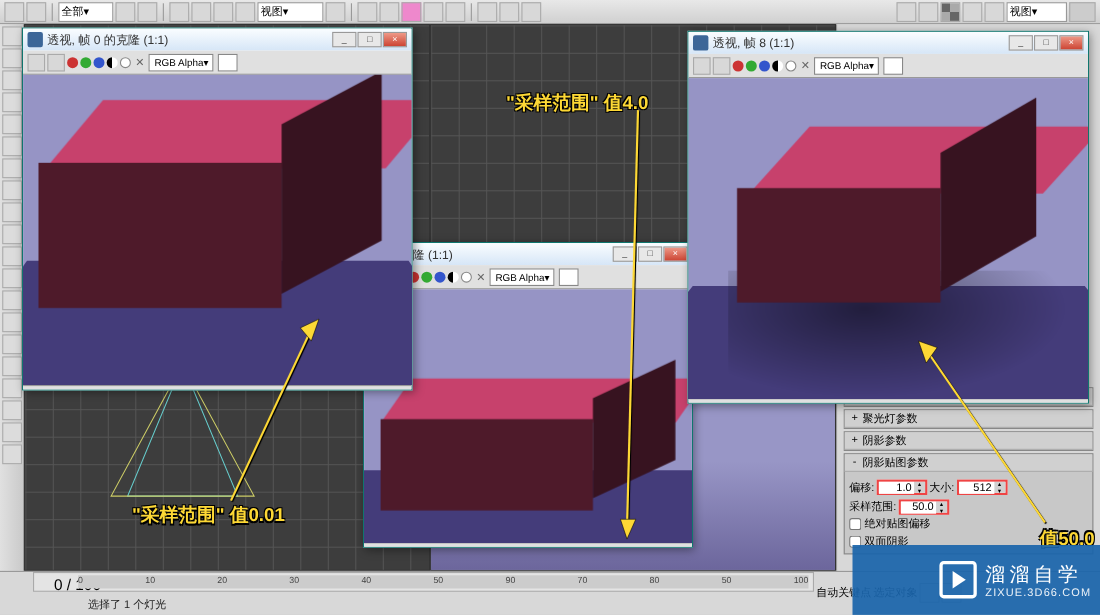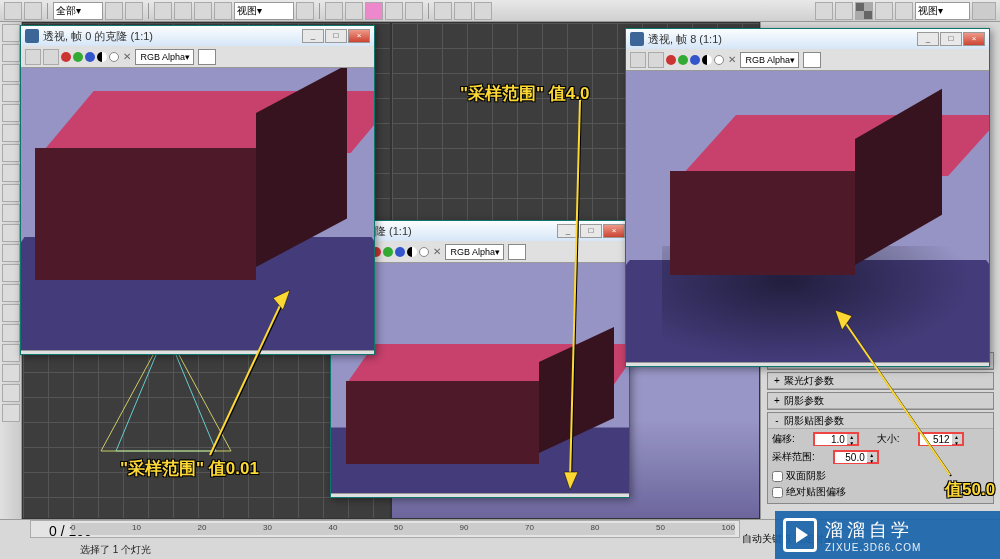--- a/index.html
+++ b/index.html
@@ -24,21 +24,21 @@
 .vp3 { top: 50%; left: 0; width: 50%; height: 50%; }
 .vp4 { top: 50%; left: 50%; width: 50%; height: 50%; }
 
 
 .right-panel { position: absolute; top: 22px; right: 0; width: 240px; bottom: 40px; background: #d8d8d8; border-left: 1px solid #999; }
 .right-panel .rollouts { position:absolute; top:330px; left:6px; right:6px; }
 .rollout { background: #c8c8c8; border: 1px solid #888; margin-bottom: 2px; }
 .rollout-header { background: #d0d0d0; height: 16px; display: flex; align-items: center; padding: 0 4px; font-size: 10px; border-bottom: 1px solid #aaa; cursor: pointer; }
 .rollout-header .plus { width: 10px; text-align: center; margin-right: 2px; }
 .rollout-body { padding: 3px 4px; font-size: 10px; }
-.param-row { display: flex; align-items: flex-start; height: 18px; gap: 18px; }
+.param-row { display: flex; align-items: flex-end; height: 18px; gap: 2px; }
 .param-row label { font-size: 10px; }
 .spinner { display: flex; align-items: center; border: 2px solid #ef4444; background: #fff; height: 14px; }
 .spinner input { border: none; width: 32px; font-size: 10px; text-align: right; padding: 0 2px; }
 .spinner .arrows { width: 10px; height: 100%; background: #d0d0d0; display: flex; flex-direction: column; }
 .spinner .arrows span { flex: 1; font-size: 5px; text-align: center; line-height: 6px; }
 .checkbox-row { display: flex; align-items: center; gap: 3px; height: 16px; }
 .checkbox-row input { width: 11px; height: 11px; }
 
 
 .render-win { position: absolute; background: #fff; border: 1px solid #0f766e; box-shadow: 2px 2px 8px rgba(0,0,0,.4); }
@@ -75,21 +75,21 @@
 .bottom-bar { position:absolute; bottom: 0; left: 0; right: 0; height: 40px; background: #d8d8d8; border-top: 1px solid #999; }
 .timeline { position:absolute; top:0; left:30px; right:260px; height:18px; background:#e4e4e4; border:1px solid #aaa; }
 .timeline .track { position:absolute; top:2px; left:40px; right:4px; height:12px; background:#ccc; }
 .timeline .ticks { position:absolute; top:2px; left:40px; right:4px; height:12px; display:flex; justify-content:space-between; font-size:8px; color:#444; }
 .status { position:absolute; bottom:2px; left:30px; font-size:10px; color:#222; }
 .bottom-right { position:absolute; bottom:0; right:0; height:40px; width:260px; display:flex; align-items:center; gap:2px; padding:2px; }
 .bottom-right .bbtn { width:18px; height:18px; background:#d8d8d8; border:1px solid #aaa; }
 .bottom-right .lbl { font-size:10px; }
 
 
-.watermark { position:absolute; right:0; bottom:0; width:225px; height:48px; background: rgba(25,100,170,.92); display:flex; align-items:center; color:#fff; padding:0 8px; gap:8px; }
+.watermark { position:absolute; right:0; bottom:0; width:225px; height:64px; background: rgba(25,100,170,.92); display:flex; align-items:center; color:#fff; padding:0 8px; gap:8px;justify-content:flex-end; }
 .watermark .play { width:34px; height:34px; border:3px solid #fff; border-radius:4px; display:flex; align-items:center; justify-content:center; }
 .watermark .play::after { content:""; border-left:12px solid #fff; border-top:8px solid transparent; border-bottom:8px solid transparent; margin-left:3px; }
 .watermark .txt .zh { font-size:18px; letter-spacing:4px; }
 .watermark .txt .url { font-size:10px; letter-spacing:1px; opacity:.9; }
 
 .dot { width:10px; height:10px; border-radius:50%; display:inline-block; }
 .dot.r{background:#c33}.dot.g{background:#3a3}.dot.b{background:#35c}
 .half{width:10px;height:10px;background:linear-gradient(90deg,#000 50%,#fff 50%);border-radius:50%;display:inline-block}
 .fullw{width:10px;height:10px;background:#fff;border:1px solid #888;border-radius:50%;display:inline-block}
 </style>
@@ -221,25 +221,25 @@
           <div class="spinner">
               <input value="50.0" style="">
               <div class="arrows">
                 <span>▲</span>
                 <span>▼</span>
               </div>
             </div>
         </div>
         <div class="checkbox-row">
           <input type="checkbox" style="">
-          <label>双面阴影</label>
+          <label>绝对贴图偏移</label>
         </div>
         <div class="checkbox-row">
           <input type="checkbox" style="">
-          <label>绝对贴图偏移</label>
+          <label>双面阴影</label>
         </div>
       </div>
     </div>
   </div>
 </div>
 
 <div class="render-win rw2">
   <div class="title-bar">
     <span class="title-icon"></span>
     <span class="title-text">的克隆 (1:1)</span>

